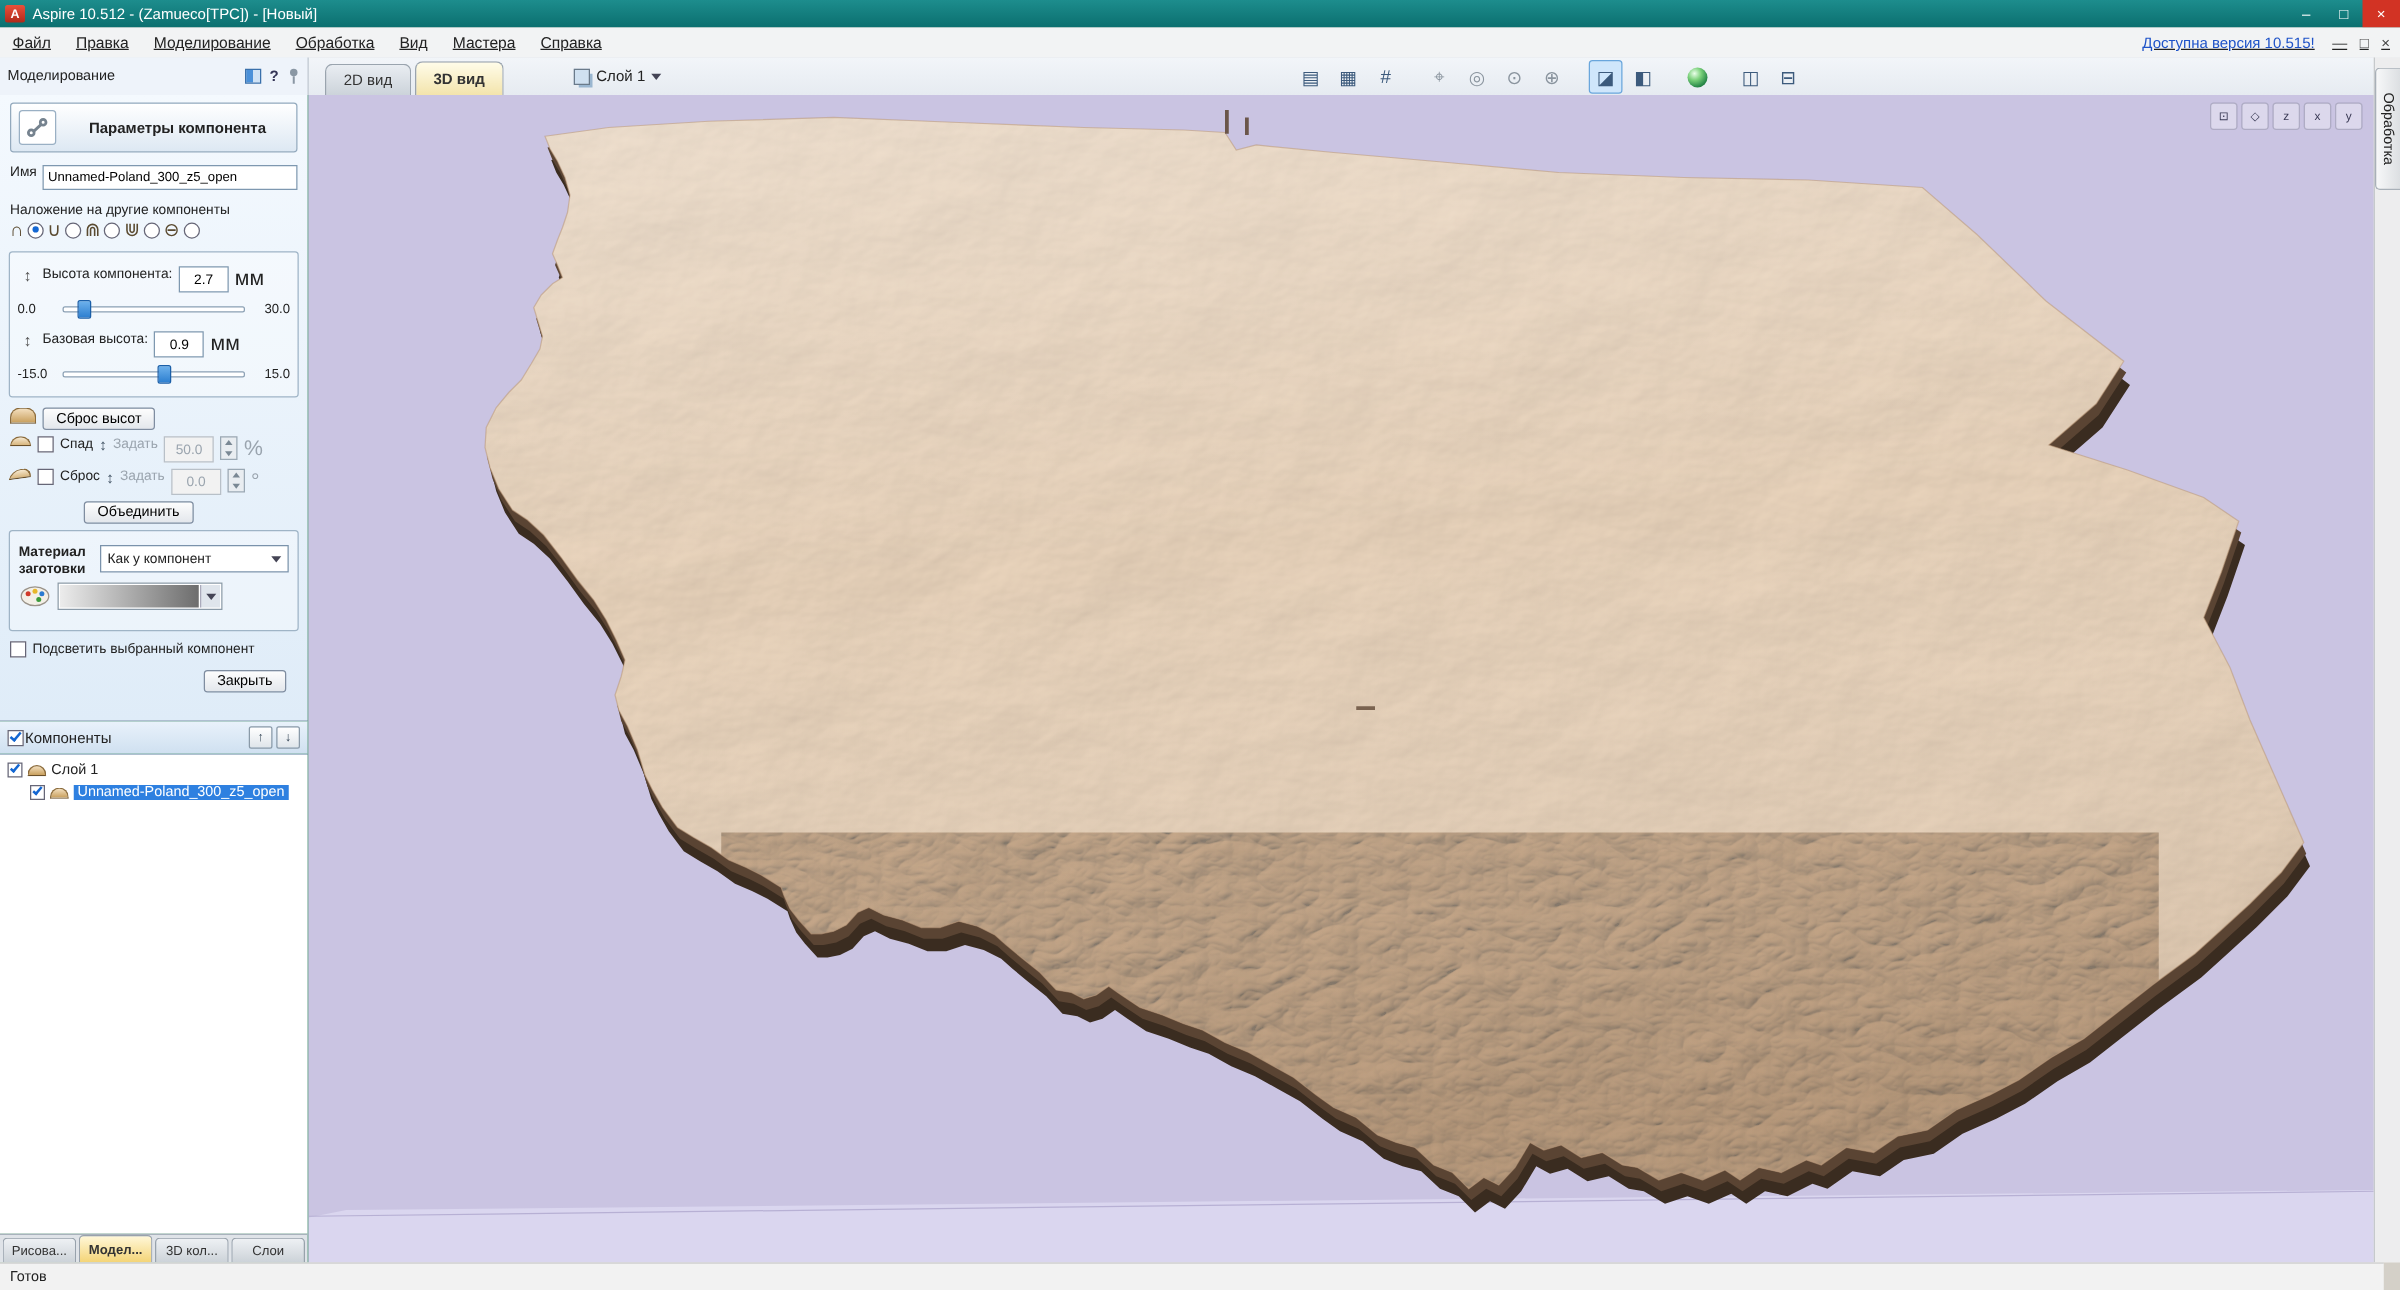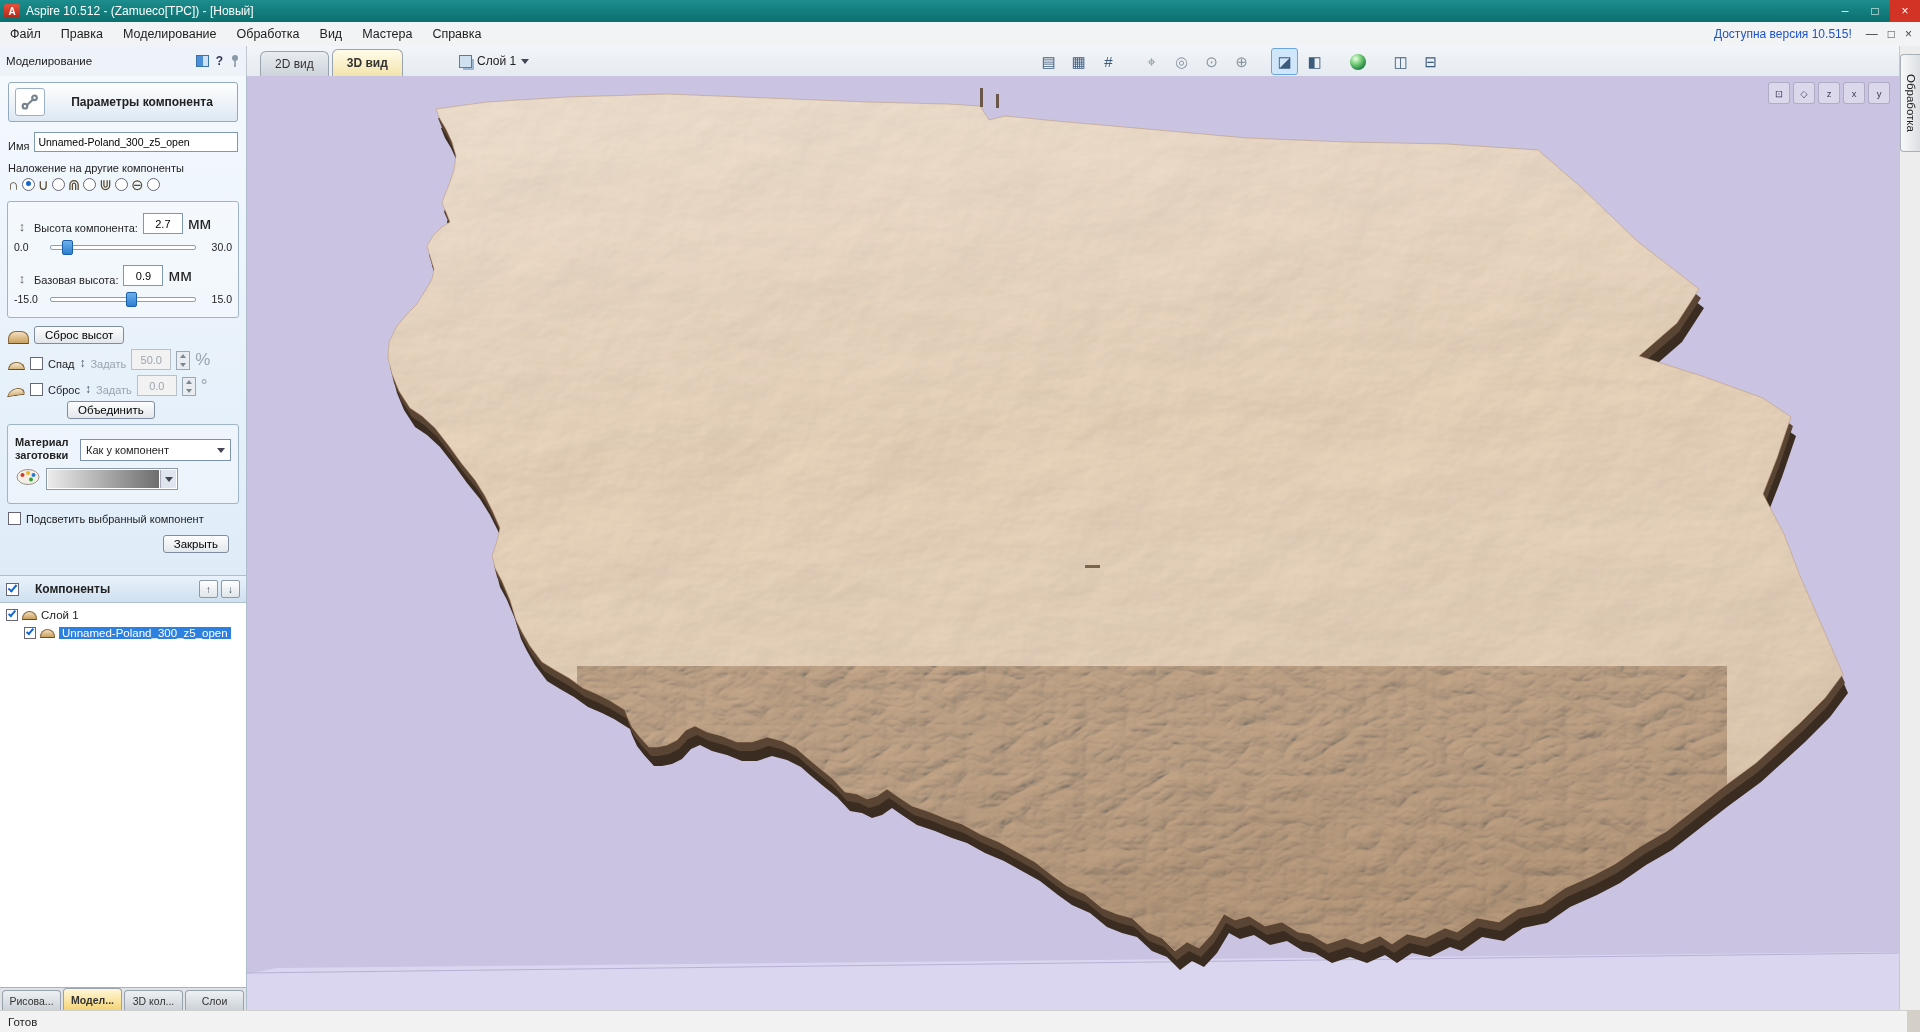--- a/index.html
+++ b/index.html
@@ -11,21 +11,21 @@
     background:linear-gradient(#1d8d8d,#0b6f6f);color:#fff;display:flex;align-items:center;padding-left:4px;}
   .app-icon{width:16px;height:14px;background:linear-gradient(#e8503a,#b02a1a);border-radius:2px;
     display:flex;align-items:center;justify-content:center;font-size:10px;font-weight:bold;color:#fff;}
   .title-text{font-size:12px;margin-left:6px;}
   .tb-btns{margin-left:auto;display:flex;height:100%;}
   .tb-btn{width:30px;height:100%;display:flex;align-items:center;justify-content:center;font-size:12px;color:#fff;}
   .tb-btn.close{background:#d23324;}
 
   
   .menubar{position:absolute;top:22px;left:0;right:0;height:24px;background:#f2f3f4;
-    border-bottom:1px solid #d9dcdf;display:flex;align-items:center;}
+    border-bottom:1px solid #d9dcdf;display:flex;align-items:center;text-decoration:underline;}
   .menu-item{padding:0 10px;font-size:12.5px;}
   .update-link{margin-left:auto;margin-right:14px;font-size:12px;color:#1f53c8;}
   .mdi-btns{display:flex;gap:10px;margin-right:8px;color:#444;font-size:12px;}
 
   
   .toolbarrow{position:absolute;top:46px;left:0;right:0;height:30px;
     background:linear-gradient(#f2f5f9,#e6ebf1);border-bottom:1px solid #c2c9d2;}
   .panelstrip{position:absolute;left:0;top:0;bottom:0;width:247px;background:#eef3fa;
     border-right:1px solid #c0c8d0;display:flex;align-items:center;padding:0 6px;box-sizing:border-box;}
   .panelstrip .ps-title{font-size:11.5px;}
@@ -51,21 +51,21 @@
 
   
   .left-panel{position:absolute;top:76px;left:0;width:247px;bottom:22px;background:#15803d;
     border-right:1px solid #aebdcb;box-sizing:border-box;display:flex;flex-direction:column;}
   .params-area{background:linear-gradient(180deg,#f4f9fe,#dfecf8);padding:5px 7px 22px;box-sizing:border-box;}
   .param-header{display:flex;align-items:center;gap:8px;border:1px solid #93a9bd;border-radius:3px;
     background:linear-gradient(#ffffff,#dde8f3);padding:5px 6px;margin:1px 1px 10px;}
   .wrench-btn{width:28px;height:26px;background:#fff;border:1px solid #9ab0c4;border-radius:3px;
     display:flex;align-items:center;justify-content:center;}
   .ph-title{flex:1;text-align:center;font-size:12px;font-weight:bold;}
-  .row{display:flex;align-items:flex-end;gap:5px;margin:5px 1px;}
+  .row{display:flex;align-items:flex-start;gap:5px;margin:5px 1px;}
   .lbl{font-size:11px;}
   .lbl.dis,.unit.dis{color:#9aa4ae;}
   .unit{font-size:17px;}
   .txt{height:18px;border:1px solid #7e98b0;font-size:10.5px;padding:0 3px;flex:1;min-width:0;
     font-family:"Liberation Sans",sans-serif;}
   .num{width:34px;height:17px;border:1px solid #7e98b0;font-size:11px;text-align:center;
     font-family:"Liberation Sans",sans-serif;}
   .num.dis{background:#f2f2f2;border-color:#b8c0c8;color:#9aa4ae;}
   .combine-lbl{font-size:11px;margin:10px 1px 3px;}
   .mode-row{display:flex;align-items:center;gap:3px;margin:2px 1px 9px;}
@@ -101,23 +101,23 @@
     border-top:4px solid #7a8894;}
   .merge-row{margin-left:60px;}
   .mat-lbl{width:60px;font-size:11px;font-weight:bold;line-height:1.15;}
   .select{flex:1;height:20px;border:1px solid #7a92ab;background:#fff;display:flex;align-items:center;
     justify-content:space-between;padding:0 5px;font-size:11px;}
   .swatch-select{width:128px;height:18px;border:1px solid #8a9aa8;display:flex;align-items:stretch;background:#fff;padding:1px;}
   .swatch{flex:1;background:linear-gradient(90deg,#ececec,#6d6d6d);}
   .dd-btn{width:15px;display:flex;align-items:center;justify-content:center;background:#dfe5ec;
     border-left:1px solid #aab;margin-left:1px;}
   .close-row{justify-content:flex-end;margin:10px 10px 0 0;}
-  .comp-header{display:flex;align-items:center;gap:16px;padding:4px 6px;
+  .comp-header{display:flex;align-items:center;gap:1px;padding:4px 6px;
     background:linear-gradient(#e9f2fb,#cfe0f0);border-top:1px solid #aebfd0;border-bottom:1px solid #aebfd0;
-    font-weight:bold;font-size:12px;}
+    font-weight:normal;font-size:12px;}
   .updown{margin-left:auto;display:flex;gap:3px;}
   .ud-btn{width:17px;height:16px;border:1px solid #8a9aa8;background:linear-gradient(#fff,#dfe5ea);
     font-size:10px;display:flex;align-items:center;justify-content:center;color:#345;border-radius:2px;}
   .tree{flex:1;background:#fff;padding:3px 0;font-size:11.5px;overflow:hidden;}
   .trow{display:flex;align-items:center;gap:4px;height:18px;padding-left:6px;}
   .trow.child{padding-left:24px;}
   .tree .checkbox{width:10px;height:10px;}
   .tree .checkbox.checked::after{width:6px;height:2px;}
   .tree .dome{width:13px;height:7px;}
   .tlabel.selected{background:#2e80e0;color:#fff;padding:0 3px;}

